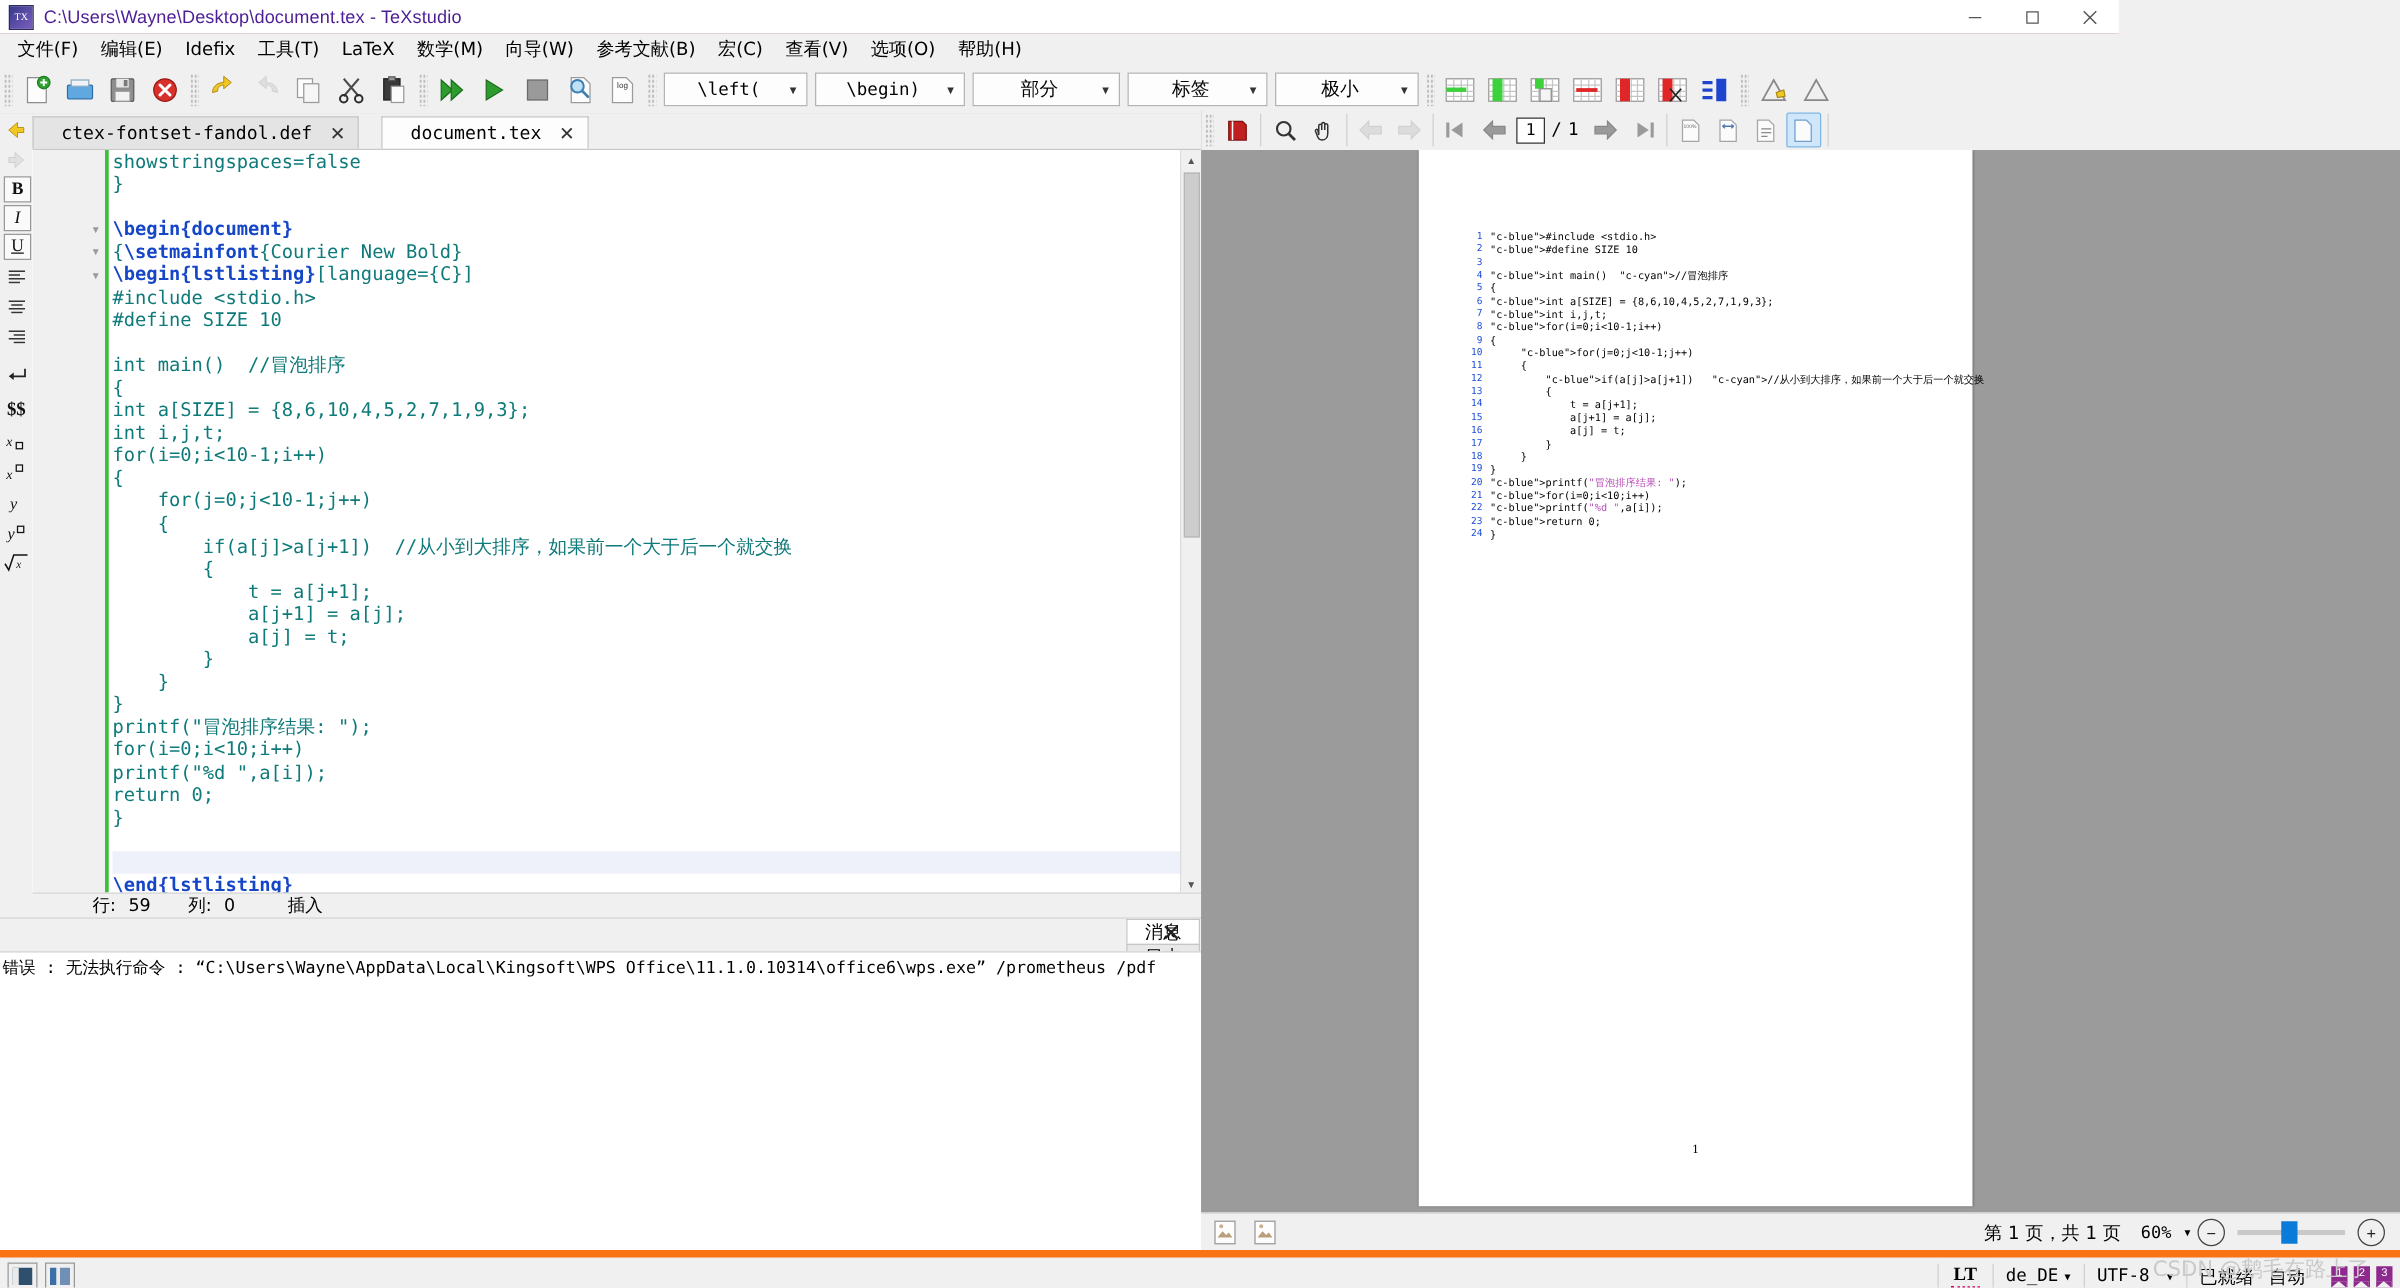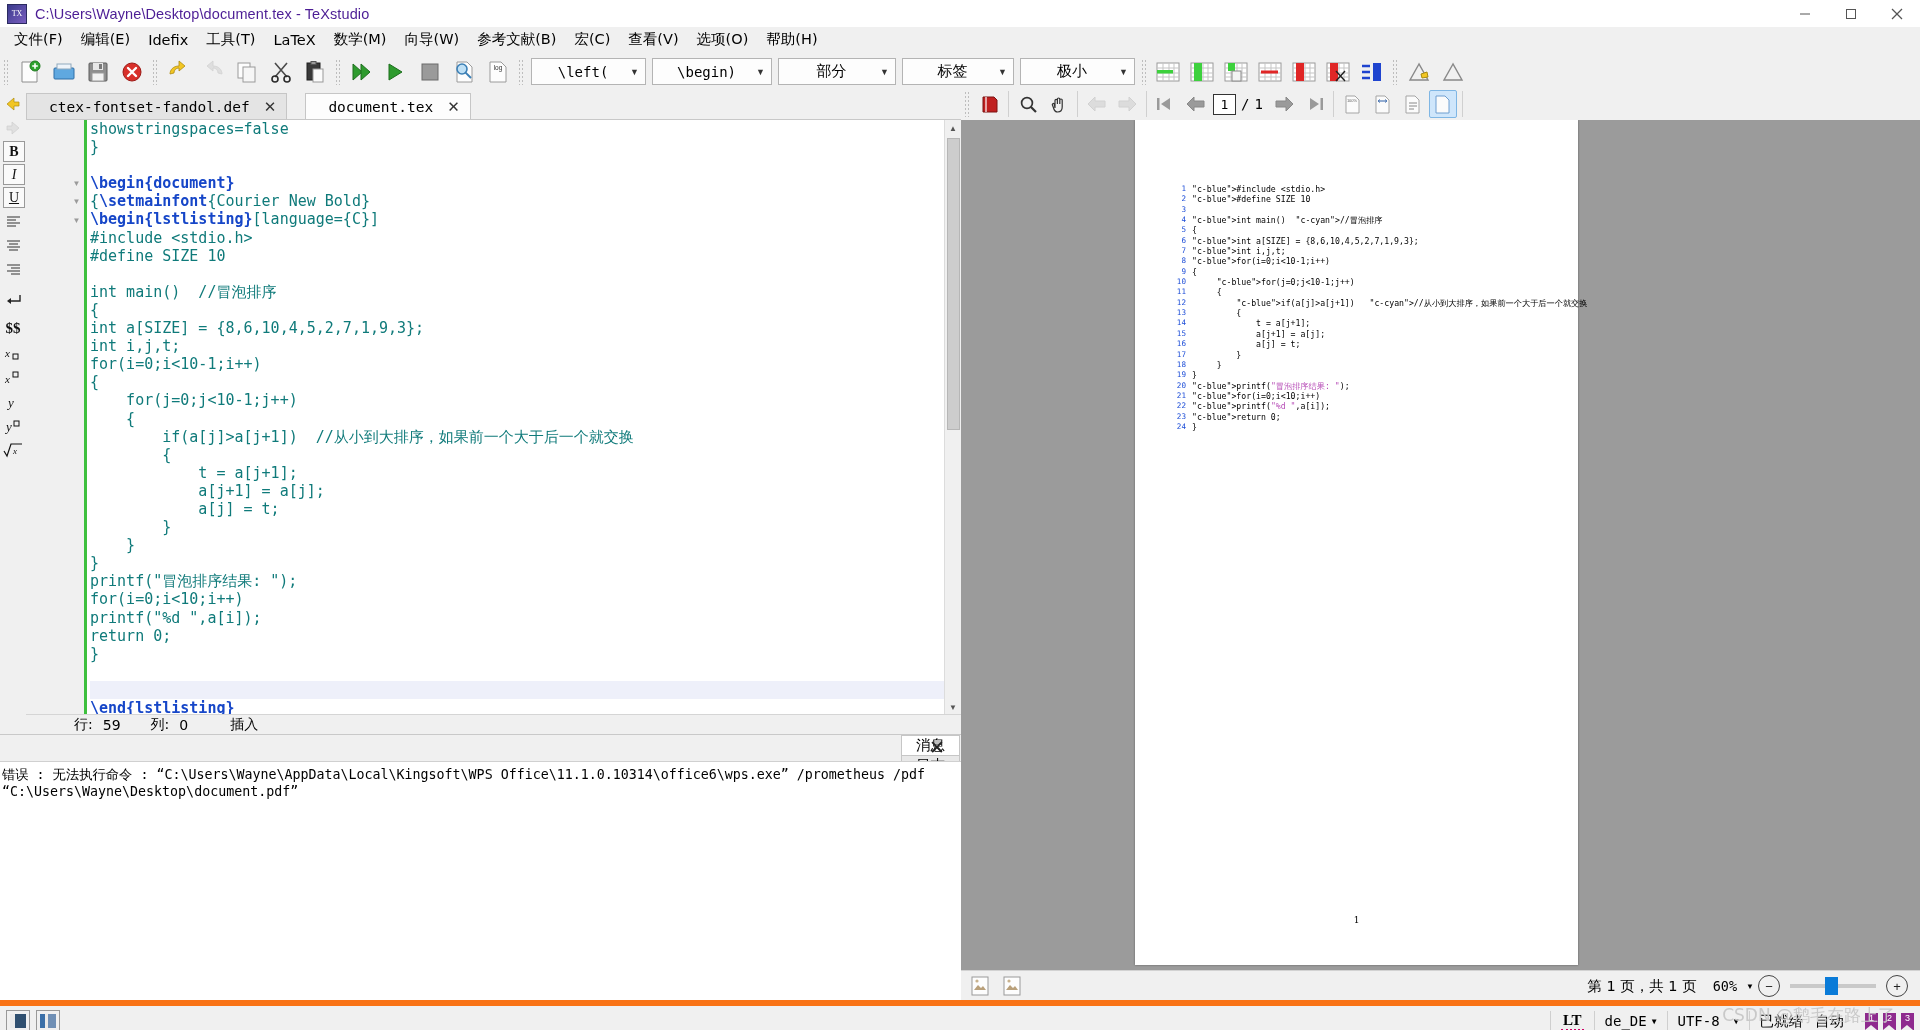--- a/index.html
+++ b/index.html
@@ -6,21 +6,21 @@
   body{
     width:1920px;height:1030px;overflow:hidden;
     background:#f0f0f0;
     font-family:"Liberation Sans","DejaVu Sans",sans-serif;
     font-size:14px;color:#000;
     -webkit-font-smoothing:none;
   }
   .app{position:relative;width:1920px;height:1030px;background:#f0f0f0;}
 
   
-  .titlebar{position:absolute;left:0;top:0;width:1920px;height:27px;background:#ffffff;
+  .titlebar{position:absolute;left:0;top:0;width:1695px;height:27px;background:#ffffff;
     border-bottom:3px solid #7f1d1d;display:flex;align-items:center;}
   .tb-icon{width:18px;height:18px;margin-left:7px;margin-right:8px;
     background:linear-gradient(135deg,#3a3a8c,#7a5fc0);border:1px solid #2b2b60;
     display:flex;align-items:center;justify-content:center;color:#fff;font-size:8px;
     font-family:"Liberation Serif",serif;}
   .tb-title{font-size:14.5px;color:#4c1d95;font-family:"Liberation Sans",sans-serif;letter-spacing:.1px;}
   .tb-ctrl{position:absolute;top:0;height:27px;display:flex;align-items:center;}
   .wbtn{width:46px;height:27px;display:flex;align-items:center;justify-content:center;
     color:#555;font-size:15px;}
 
@@ -500,21 +500,20 @@
   <div class="outpanel">
     <div class="outtabs" id="output-tabs">
         <div class="otab active">消息</div>
         <div class="otab">日志</div>
         <div class="otab">预览</div>
         <div class="otab">搜索结果</div>
       </div>
     <div class="outclose">✕</div>
     <div class="outbody" id="output-body">
         <div class="outline">错误 : 无法执行命令 : “C:\Users\Wayne\AppData\Local\Kingsoft\WPS Office\11.1.0.10314\office6\wps.exe” /prometheus /pdf</div>
-        <div class="outline">“C:\Users\Wayne\Desktop\document.pdf”</div>
       </div>
   </div>
 
   <div class="pdfpane"></div>
 
   <div class="pdftool">
     <div class="tgrip"></div>
     <div class="pbtn">
       <svg width="19" height="19" viewBox="0 0 19 19">
         <path d="M3 2h11l3 3v12H3z" fill="#c02020" stroke="#7c1212"></path>

